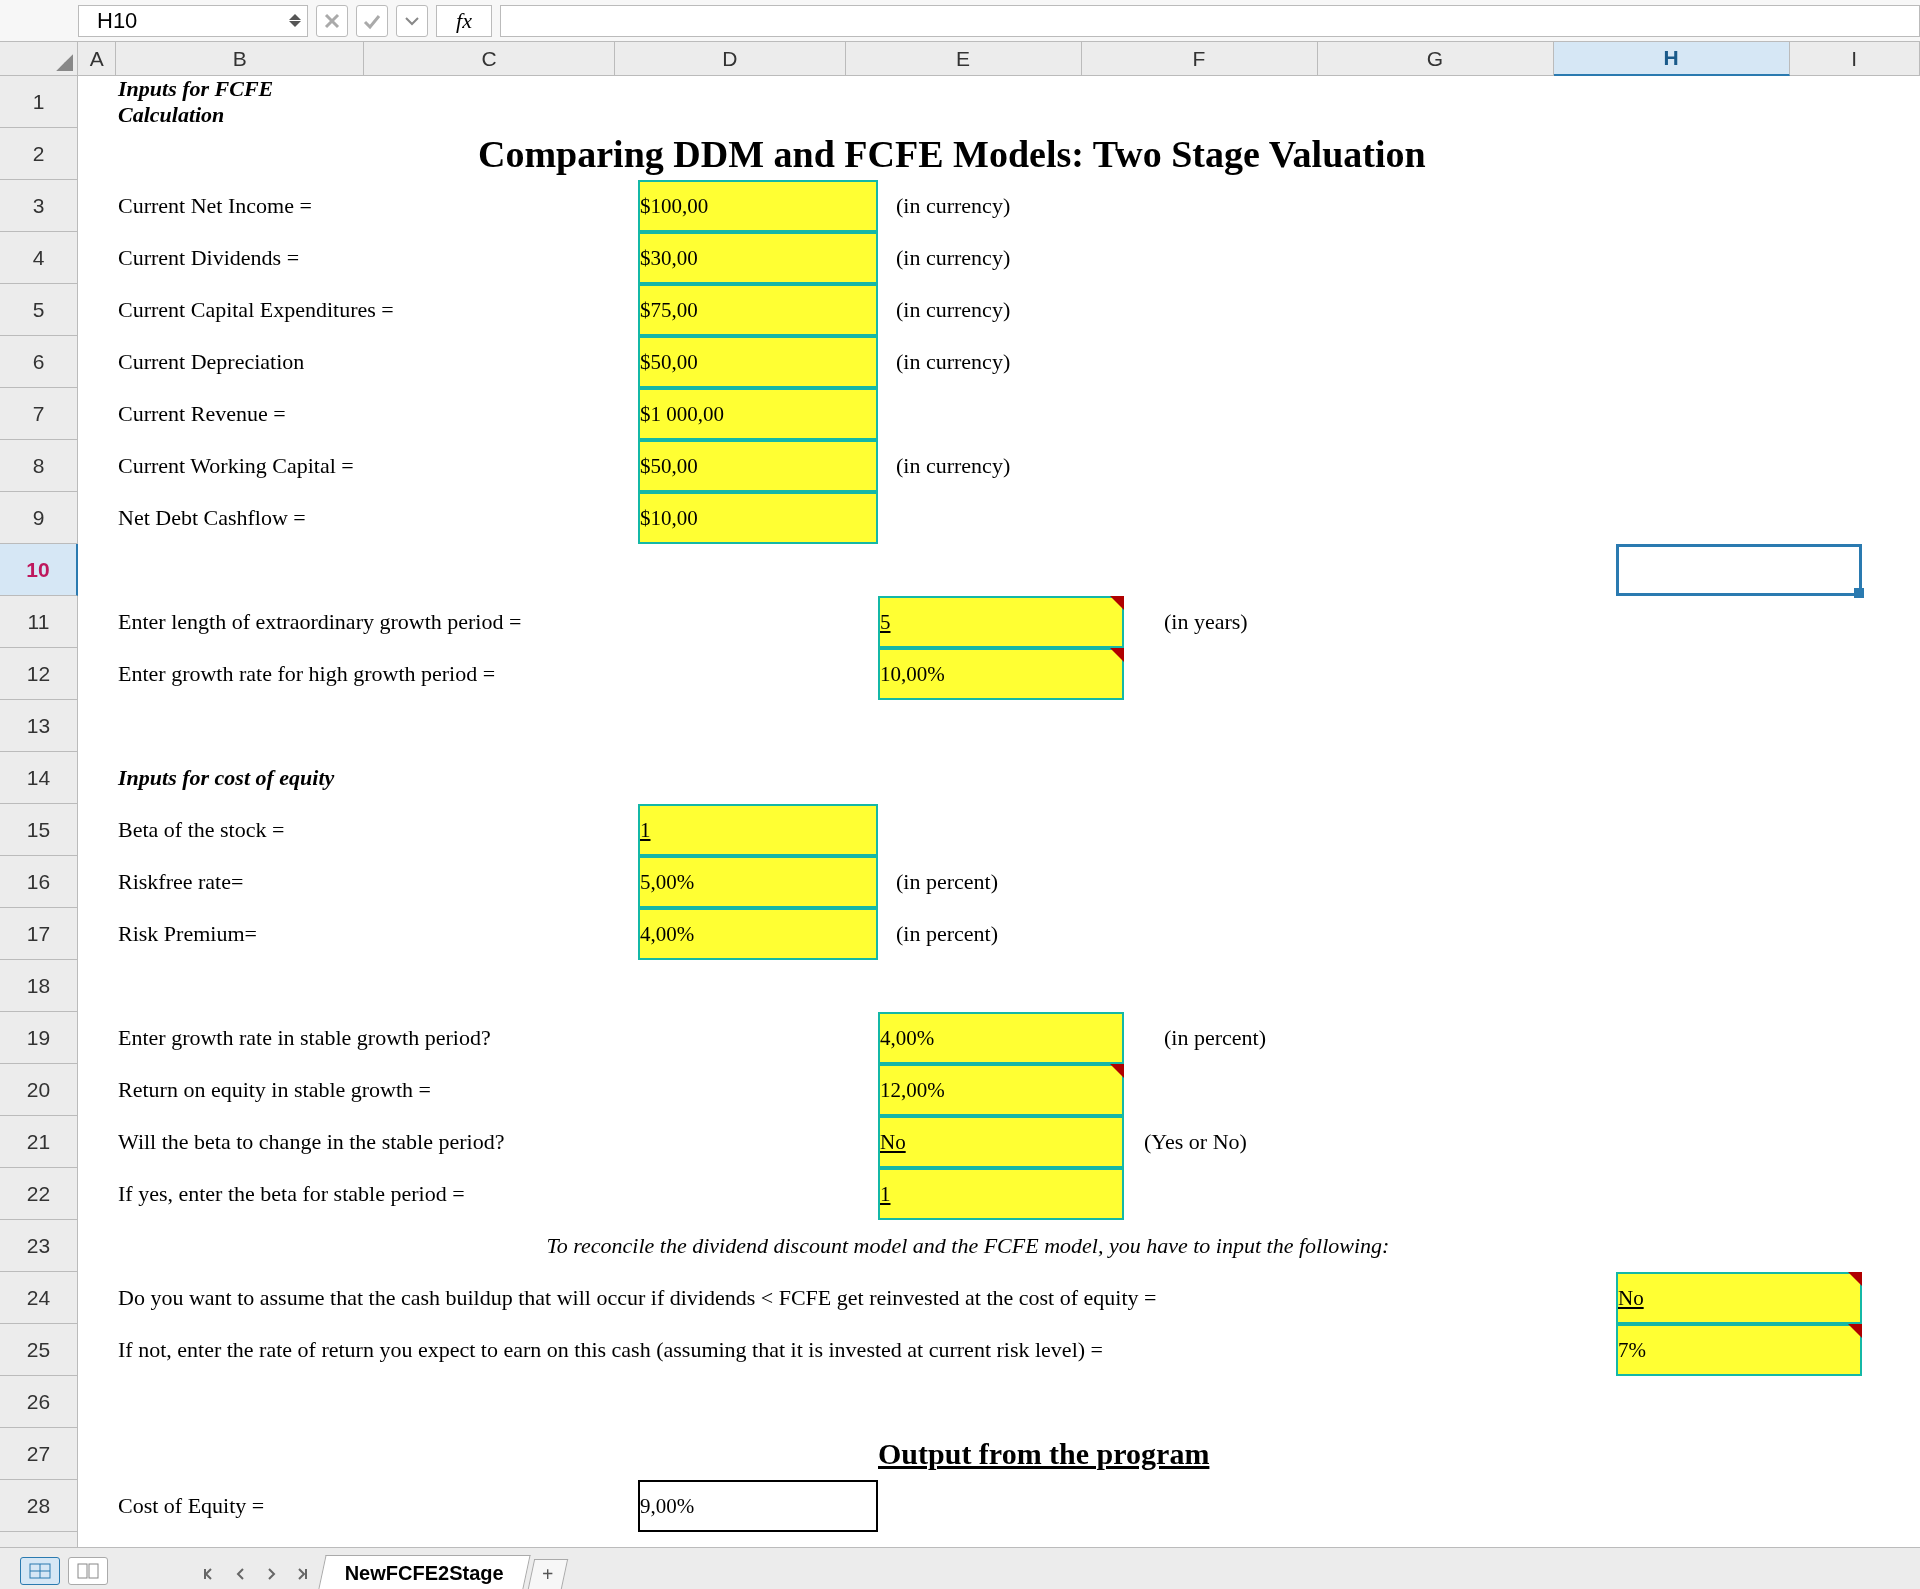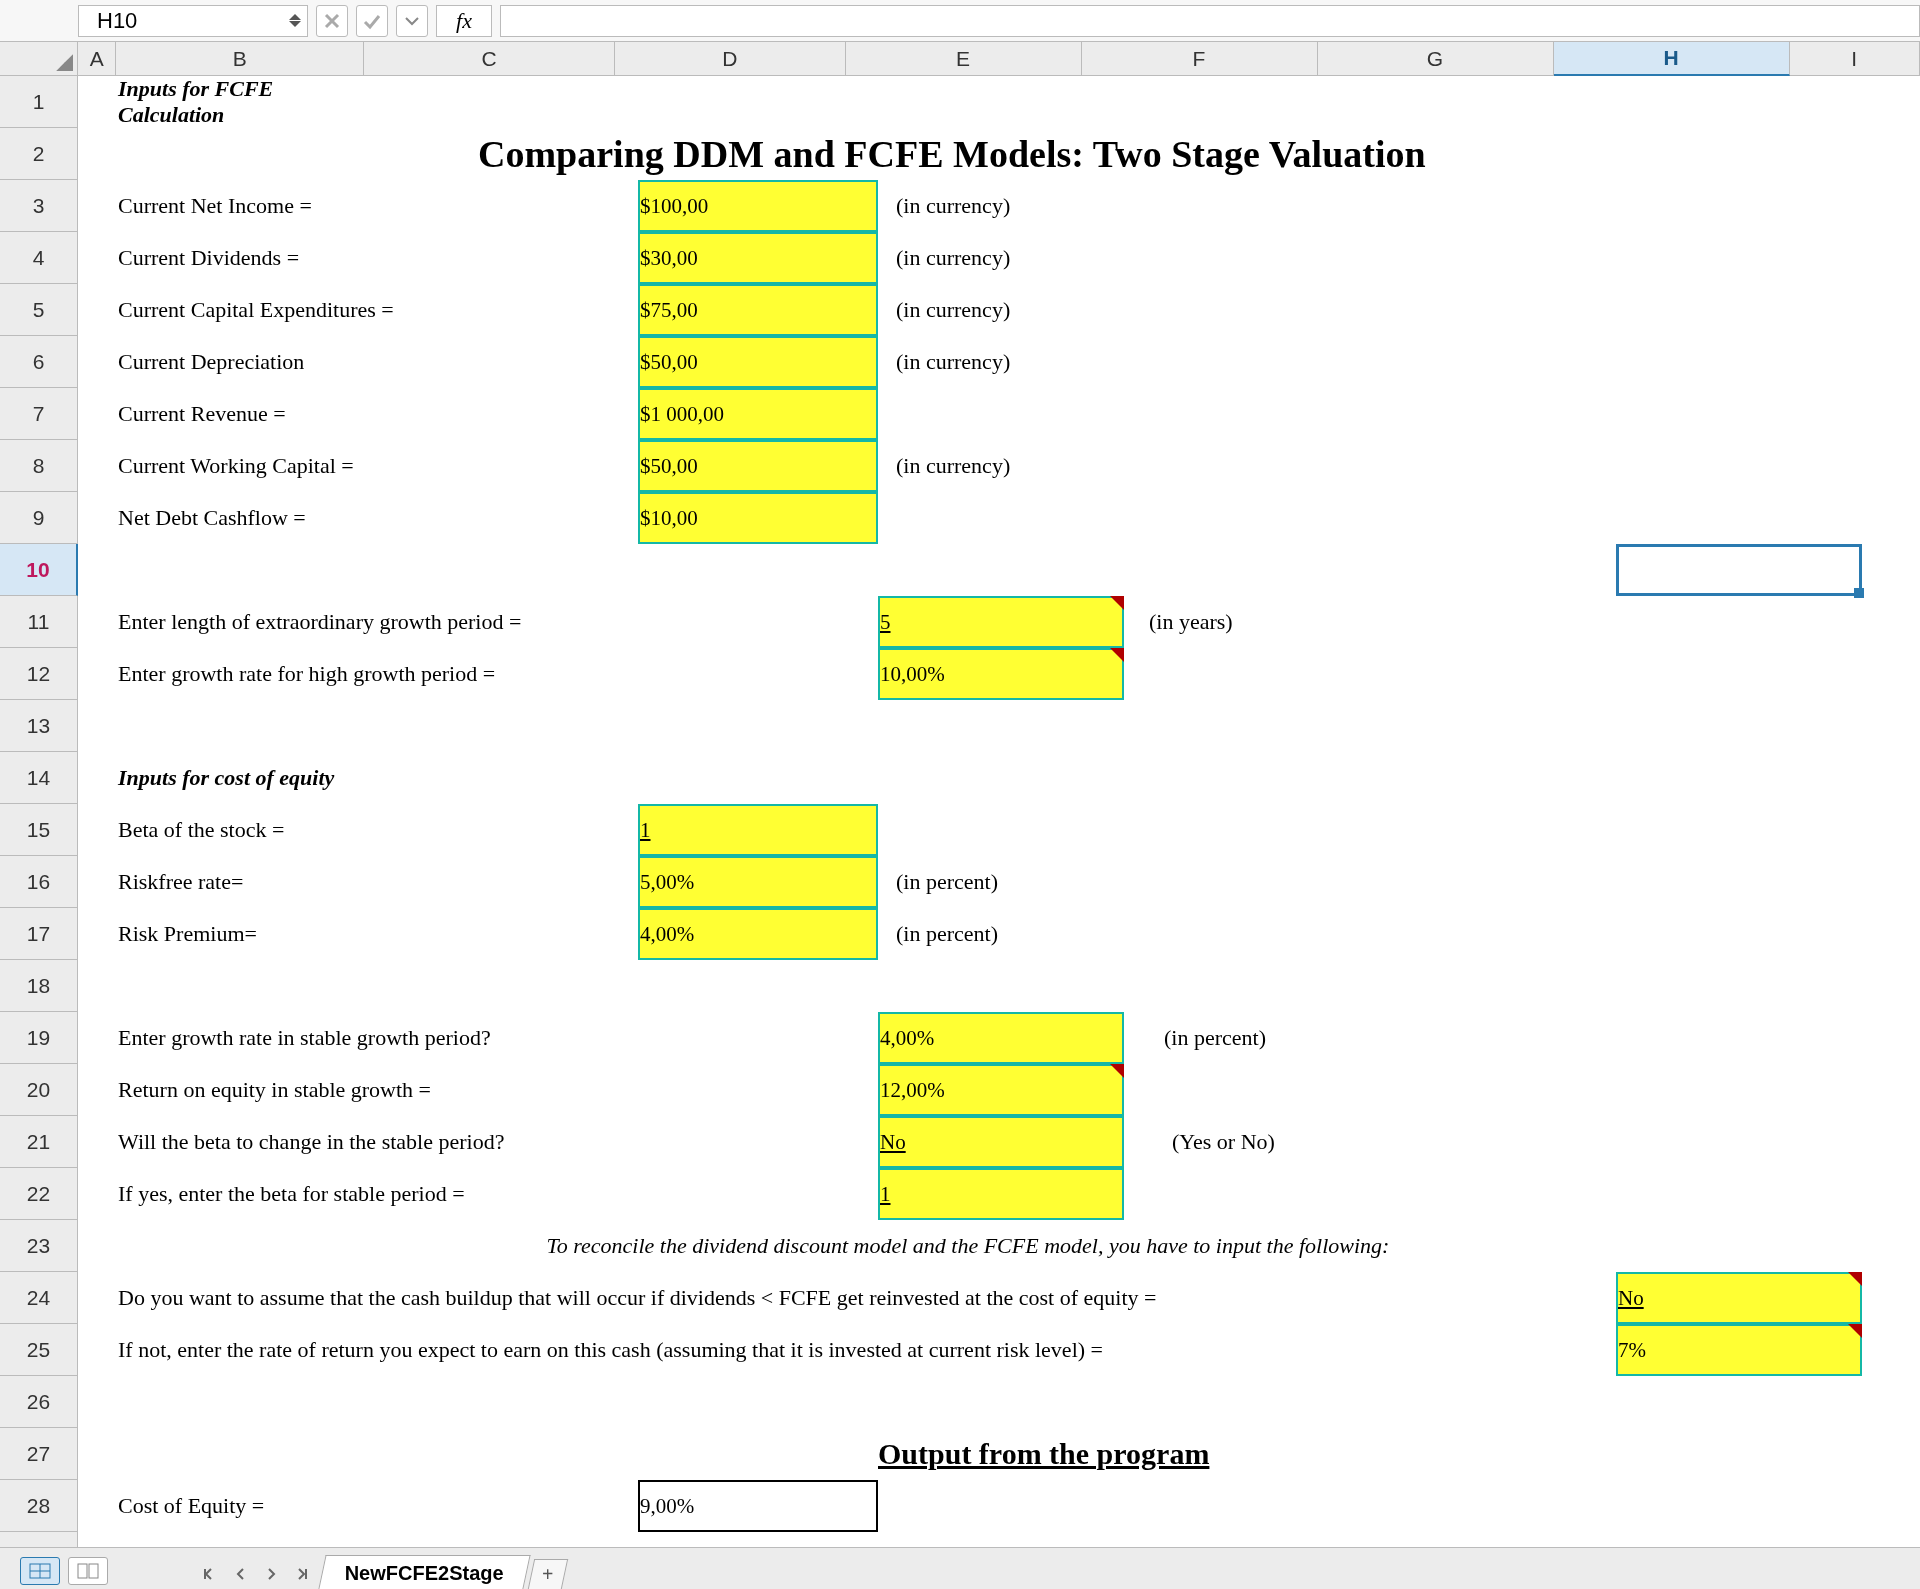--- a/index.html
+++ b/index.html
@@ -309,21 +309,21 @@
     <div class="row">
         <div class="A"></div>
       <div style="width:760px">
           <span class="label">Enter length of extraordinary growth period =</span>
         </div>
       <div class="E pos-rel">
           <div class="input-cell redflag">
             <span style="text-decoration:underline">5</span>
           </div>
         </div>
-      <div class="F" style="padding-left:25px">
+      <div class="F" style="padding-left:40px">
           <span class="hint">(in years)</span>
         </div>
     </div>
     <div class="row">
         <div class="A"></div>
       <div style="width:760px">
           <span class="label">Enter growth rate for high growth period =</span>
         </div>
       <div class="E pos-rel">
           <div class="input-cell redflag">
@@ -414,21 +414,21 @@
     <div class="row">
         <div class="A"></div>
       <div style="width:760px">
           <span class="label">Will the beta to change in the stable period?</span>
         </div>
       <div class="E">
           <div class="input-cell">
             <span style="text-decoration:underline">No</span>
           </div>
         </div>
-      <div class="F" style="padding-left:48px">
+      <div class="F" style="padding-left:20px">
           <span class="hint">(Yes or No)</span>
         </div>
     </div>
     <div class="row">
         <div class="A"></div>
       <div style="width:760px">
           <span class="label">If yes, enter the beta for stable period =</span>
         </div>
       <div class="E">
           <div class="input-cell">

